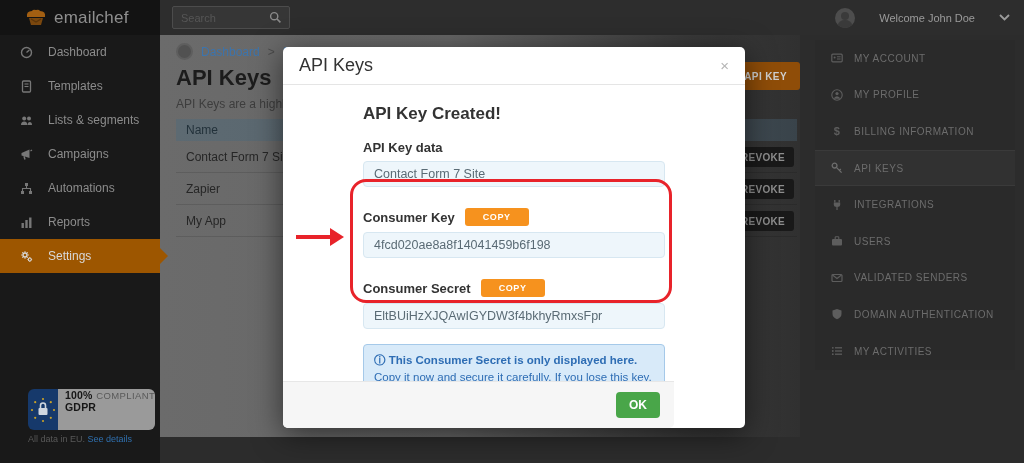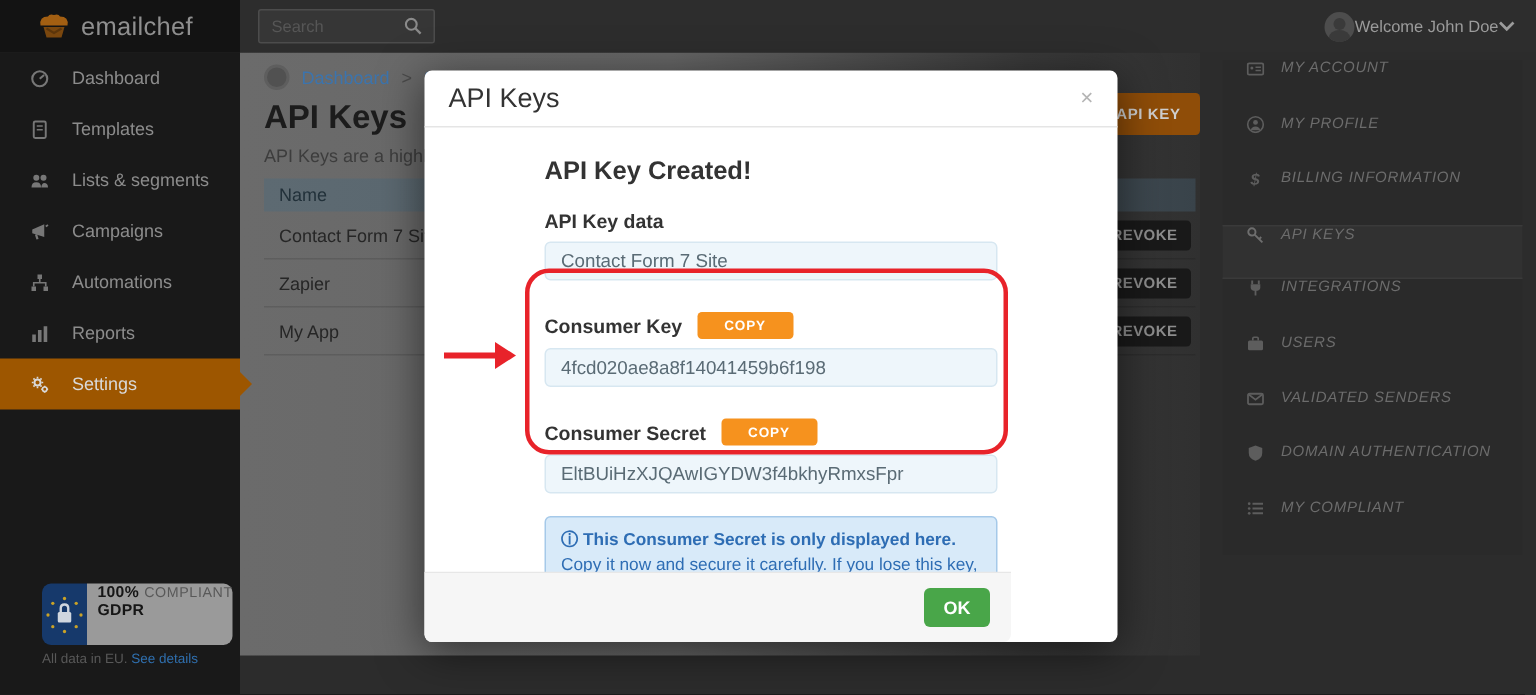--- a/index.html
+++ b/index.html
@@ -7,21 +7,21 @@
   body { font-family:"Liberation Sans", sans-serif; }
   .stage { position:relative; width:1024px; height:463px; overflow:hidden; background:#2c2c2c; margin:0 auto; }
 
   
   .topbar { position:absolute; left:0; top:0; width:1024px; height:35px; background:#2d2d2d; z-index:2; }
   .logo-area { position:absolute; left:0; top:0; width:160px; height:35px; background:#131313; display:flex; align-items:center; padding-left:25px; gap:7px; }
   .logo-text { color:#8f8f8f; font-size:17px; letter-spacing:.2px; }
   .search-box { position:absolute; left:172px; top:6px; width:118px; height:23px; background:#363636; border:1px solid #4c4c4c; border-radius:2px; display:flex; align-items:center; }
   .search-box input { flex:1; background:transparent; border:none; outline:none; color:#8a8a8a; font-size:11px; padding:0 4px 0 8px; width:80px; font-family:inherit; }
   .search-box input::placeholder { color:#565656; }
-  .user-area { position:absolute; right:14px; top:0; height:35px; display:flex; align-items:center; gap:0; }
+  .user-area { position:absolute; right:14px; top:0; height:35px; display:flex; align-items:center; gap:24px; }
   .avatar { width:20px; height:20px; border-radius:50%; background:#4d4d4d; position:relative; overflow:hidden; }
   .avatar::before { content:""; position:absolute; left:6px; top:4px; width:8px; height:8px; border-radius:50%; background:#3a3a3a; }
   .avatar::after { content:""; position:absolute; left:3px; top:12px; width:14px; height:10px; border-radius:50%; background:#3a3a3a; }
   .welcome-text { color:#9b9b9b; font-size:11px; }
 
   
   .sidebar { position:absolute; left:0; top:35px; width:160px; height:428px; background:#191919; z-index:2; }
   .side-item { position:relative; height:34px; display:flex; align-items:center; padding-left:20px; gap:15px; color:#8c8c8c; font-size:12px; cursor:pointer; }
   .side-item svg { flex:0 0 auto; }
   .side-item.active { background:#9d5600; color:#d9d9d9; }
@@ -47,21 +47,21 @@
                 color:#cfcfcf; font-size:10px; font-weight:bold; letter-spacing:.4px; text-align:right; padding-right:13px; cursor:pointer; font-family:inherit; }
   .keys-table { position:absolute; left:16px; top:84px; width:621px; }
   .table-head { height:22px; line-height:22px; padding-left:10px; font-size:12px; color:#22313a;
                 background:linear-gradient(90deg,#5d6a72 0%,#55626a 55%,#39434a 100%); }
   .table-row { position:relative; height:32px; display:flex; align-items:center; padding-left:10px; font-size:12px; color:#262626; border-bottom:1px solid rgba(0,0,0,.12); }
   .revoke-btn { position:absolute; right:3px; top:6px; height:20px; background:#191919; color:#8d8d8d; border:none; border-radius:3px;
                 font-size:10px; font-weight:bold; letter-spacing:.3px; padding:0 9px; cursor:pointer; font-family:inherit; }
 
   
   .drawer { position:absolute; left:815px; top:40px; width:200px; height:330px; background:#2a2a2a; z-index:1; }
-  .drawer-item { height:36.6px; display:flex; align-items:flex-start; gap:11px; padding-left:16px; color:#6c6c6c; font-size:10px; letter-spacing:.5px; cursor:pointer;font-style:italic; }
+  .drawer-item { height:36.6px; display:flex; align-items:center; gap:11px; padding-left:16px; color:#6c6c6c; font-size:10px; letter-spacing:.5px; cursor:pointer; }
   .drawer-item.active { background:#313131; border-top:1px solid #3a3a3a; border-bottom:1px solid #3a3a3a; }
   .drawer-item svg { flex:0 0 auto; }
 
   
   .modal { position:absolute; left:283px; top:47px; width:462px; height:381px; background:#fff; border-radius:5px;
            box-shadow:0 6px 30px rgba(0,0,0,.55); z-index:5; }
   .modal-header { height:38px; display:flex; align-items:center; padding:0 16px; border-bottom:1px solid #e5e5e5; }
   .modal-title { font-size:18px; color:#333; }
   .modal-close { margin-left:auto; font-size:15px; color:#b5b5b5; background:none; border:none; cursor:pointer; line-height:1; font-family:inherit; }
   .modal-body { width:302px; margin:0 auto; }
@@ -295,21 +295,21 @@
     </div>
     <div class="drawer-item">
       <svg width="12" height="12" viewBox="0 0 12 12">
         <line x1="4" y1="2.8" x2="11" y2="2.8" stroke="#5d5d5d" stroke-width="1.3"></line>
         <line x1="4" y1="6" x2="11" y2="6" stroke="#5d5d5d" stroke-width="1.3"></line>
         <line x1="4" y1="9.2" x2="11" y2="9.2" stroke="#5d5d5d" stroke-width="1.3"></line>
         <circle cx="1.8" cy="2.8" r="0.9" fill="#5d5d5d"></circle>
           <circle cx="1.8" cy="6" r="0.9" fill="#5d5d5d"></circle>
           <circle cx="1.8" cy="9.2" r="0.9" fill="#5d5d5d"></circle>
       </svg>
-      <span>MY COMPLIANT</span>
+      <span>MY ACTIVITIES</span>
     </div>
   </div>
 
   <div class="modal">
     <div class="modal-header">
       <span class="modal-title">API Keys</span>
       <button class="modal-close">×</button>
     </div>
     <div class="modal-body">
       <div class="created-heading">API Key Created!</div>

